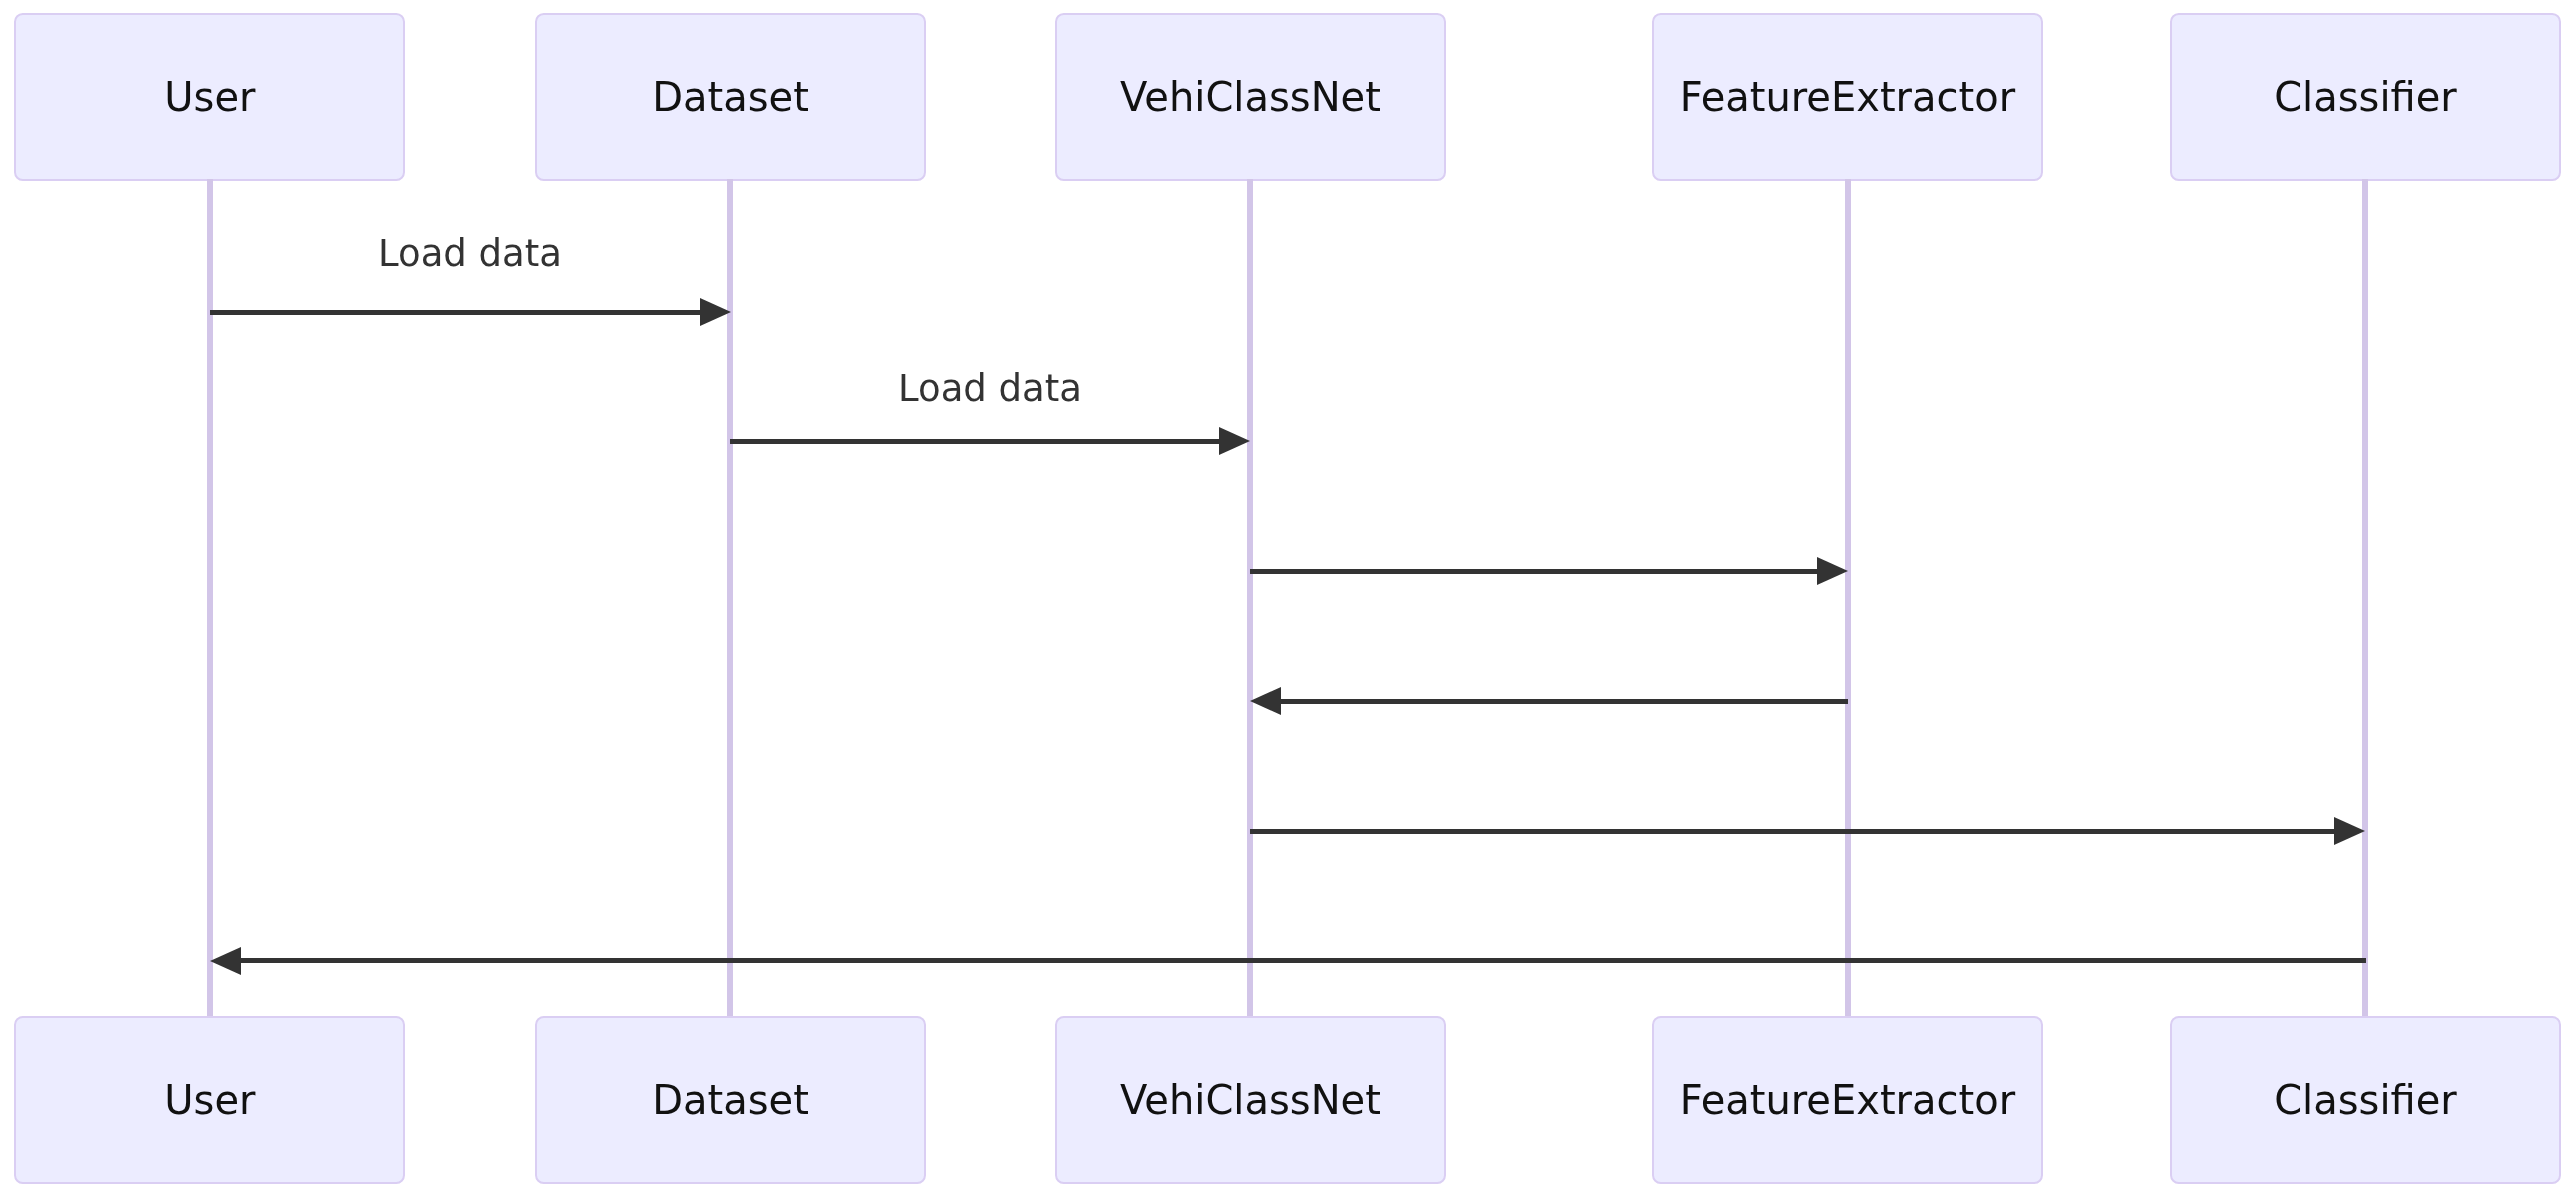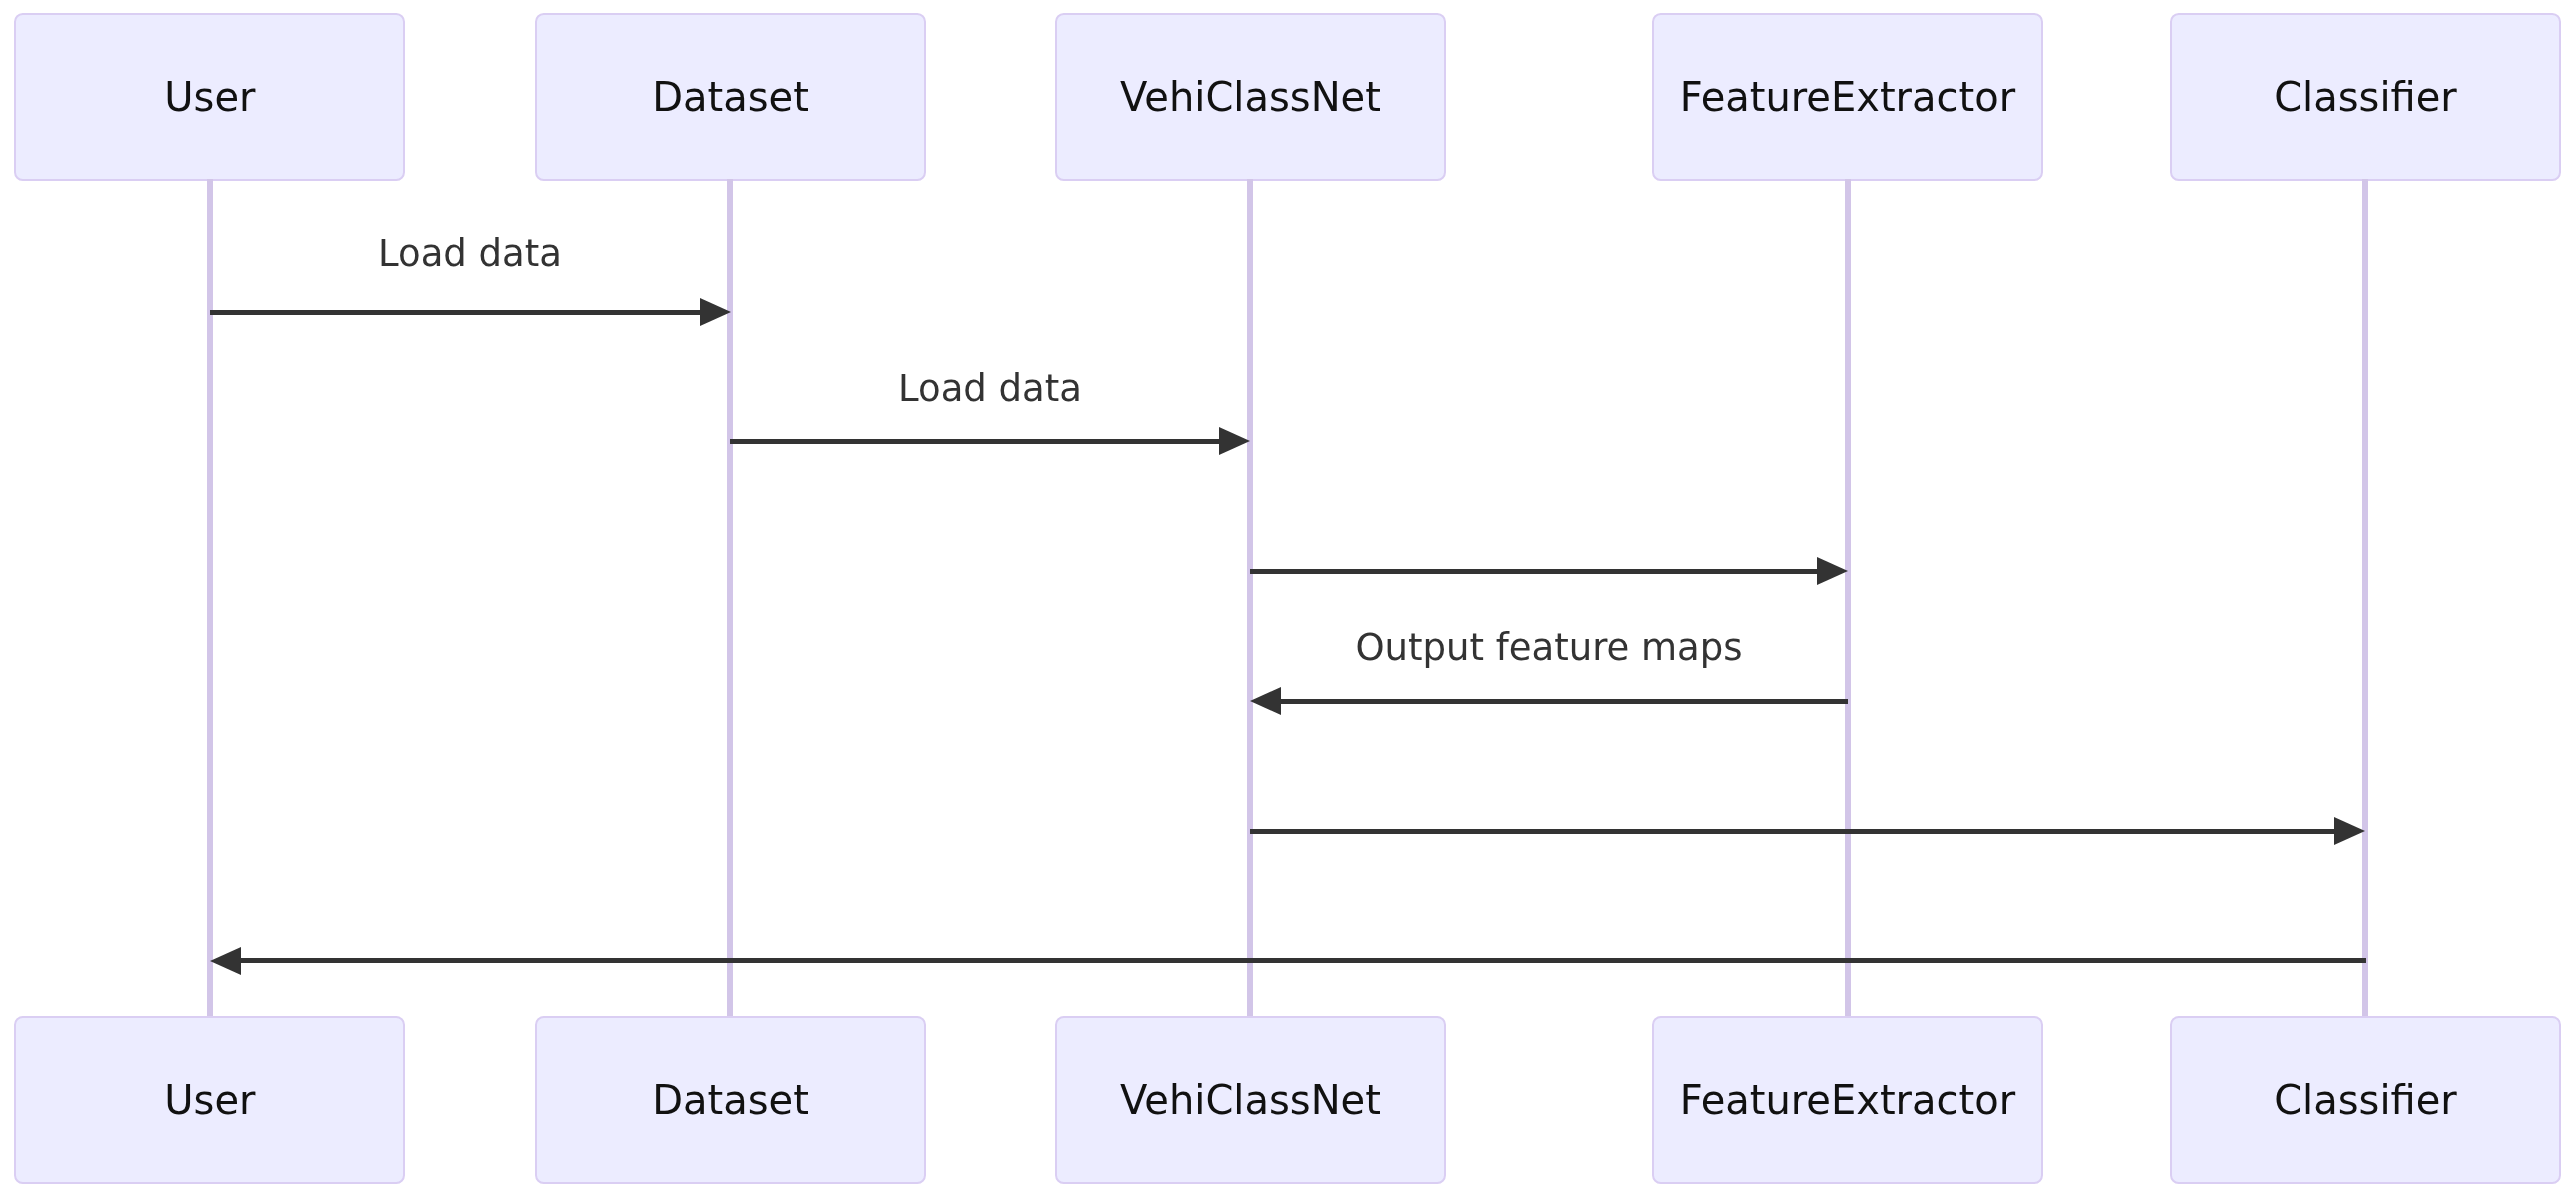--- a/index.html
+++ b/index.html
@@ -103,21 +103,20 @@
   <div class="msg-line" style="left:210px; top:310px; width:492px"></div>
   <div class="arrowhead right" style="left:700px; top:298px"></div>
 
   <div class="msg-label" style="left:990px; top:366px">Load data</div>
   <div class="msg-line" style="left:730px; top:439px; width:491px"></div>
   <div class="arrowhead right" style="left:1219px; top:427px"></div>
 
   <div class="msg-line" style="left:1250px; top:569px; width:569px"></div>
   <div class="arrowhead right" style="left:1817px; top:557px"></div>
 
-  <div class="msg-label" style="left:1549px; top:625px">Output feature maps</div>
   <div class="msg-line" style="left:1280px; top:699px; width:568px"></div>
   <div class="arrowhead left" style="left:1250px; top:687px"></div>
 
   <div class="msg-line" style="left:1250px; top:829px; width:1086px"></div>
   <div class="arrowhead right" style="left:2334px; top:817px"></div>
 
   <div class="msg-line" style="left:240px; top:958px; width:2126px"></div>
   <div class="arrowhead left" style="left:210px; top:947px"></div>
 
   <div class="actor-box actor-bottom" style="left:14.4px">

